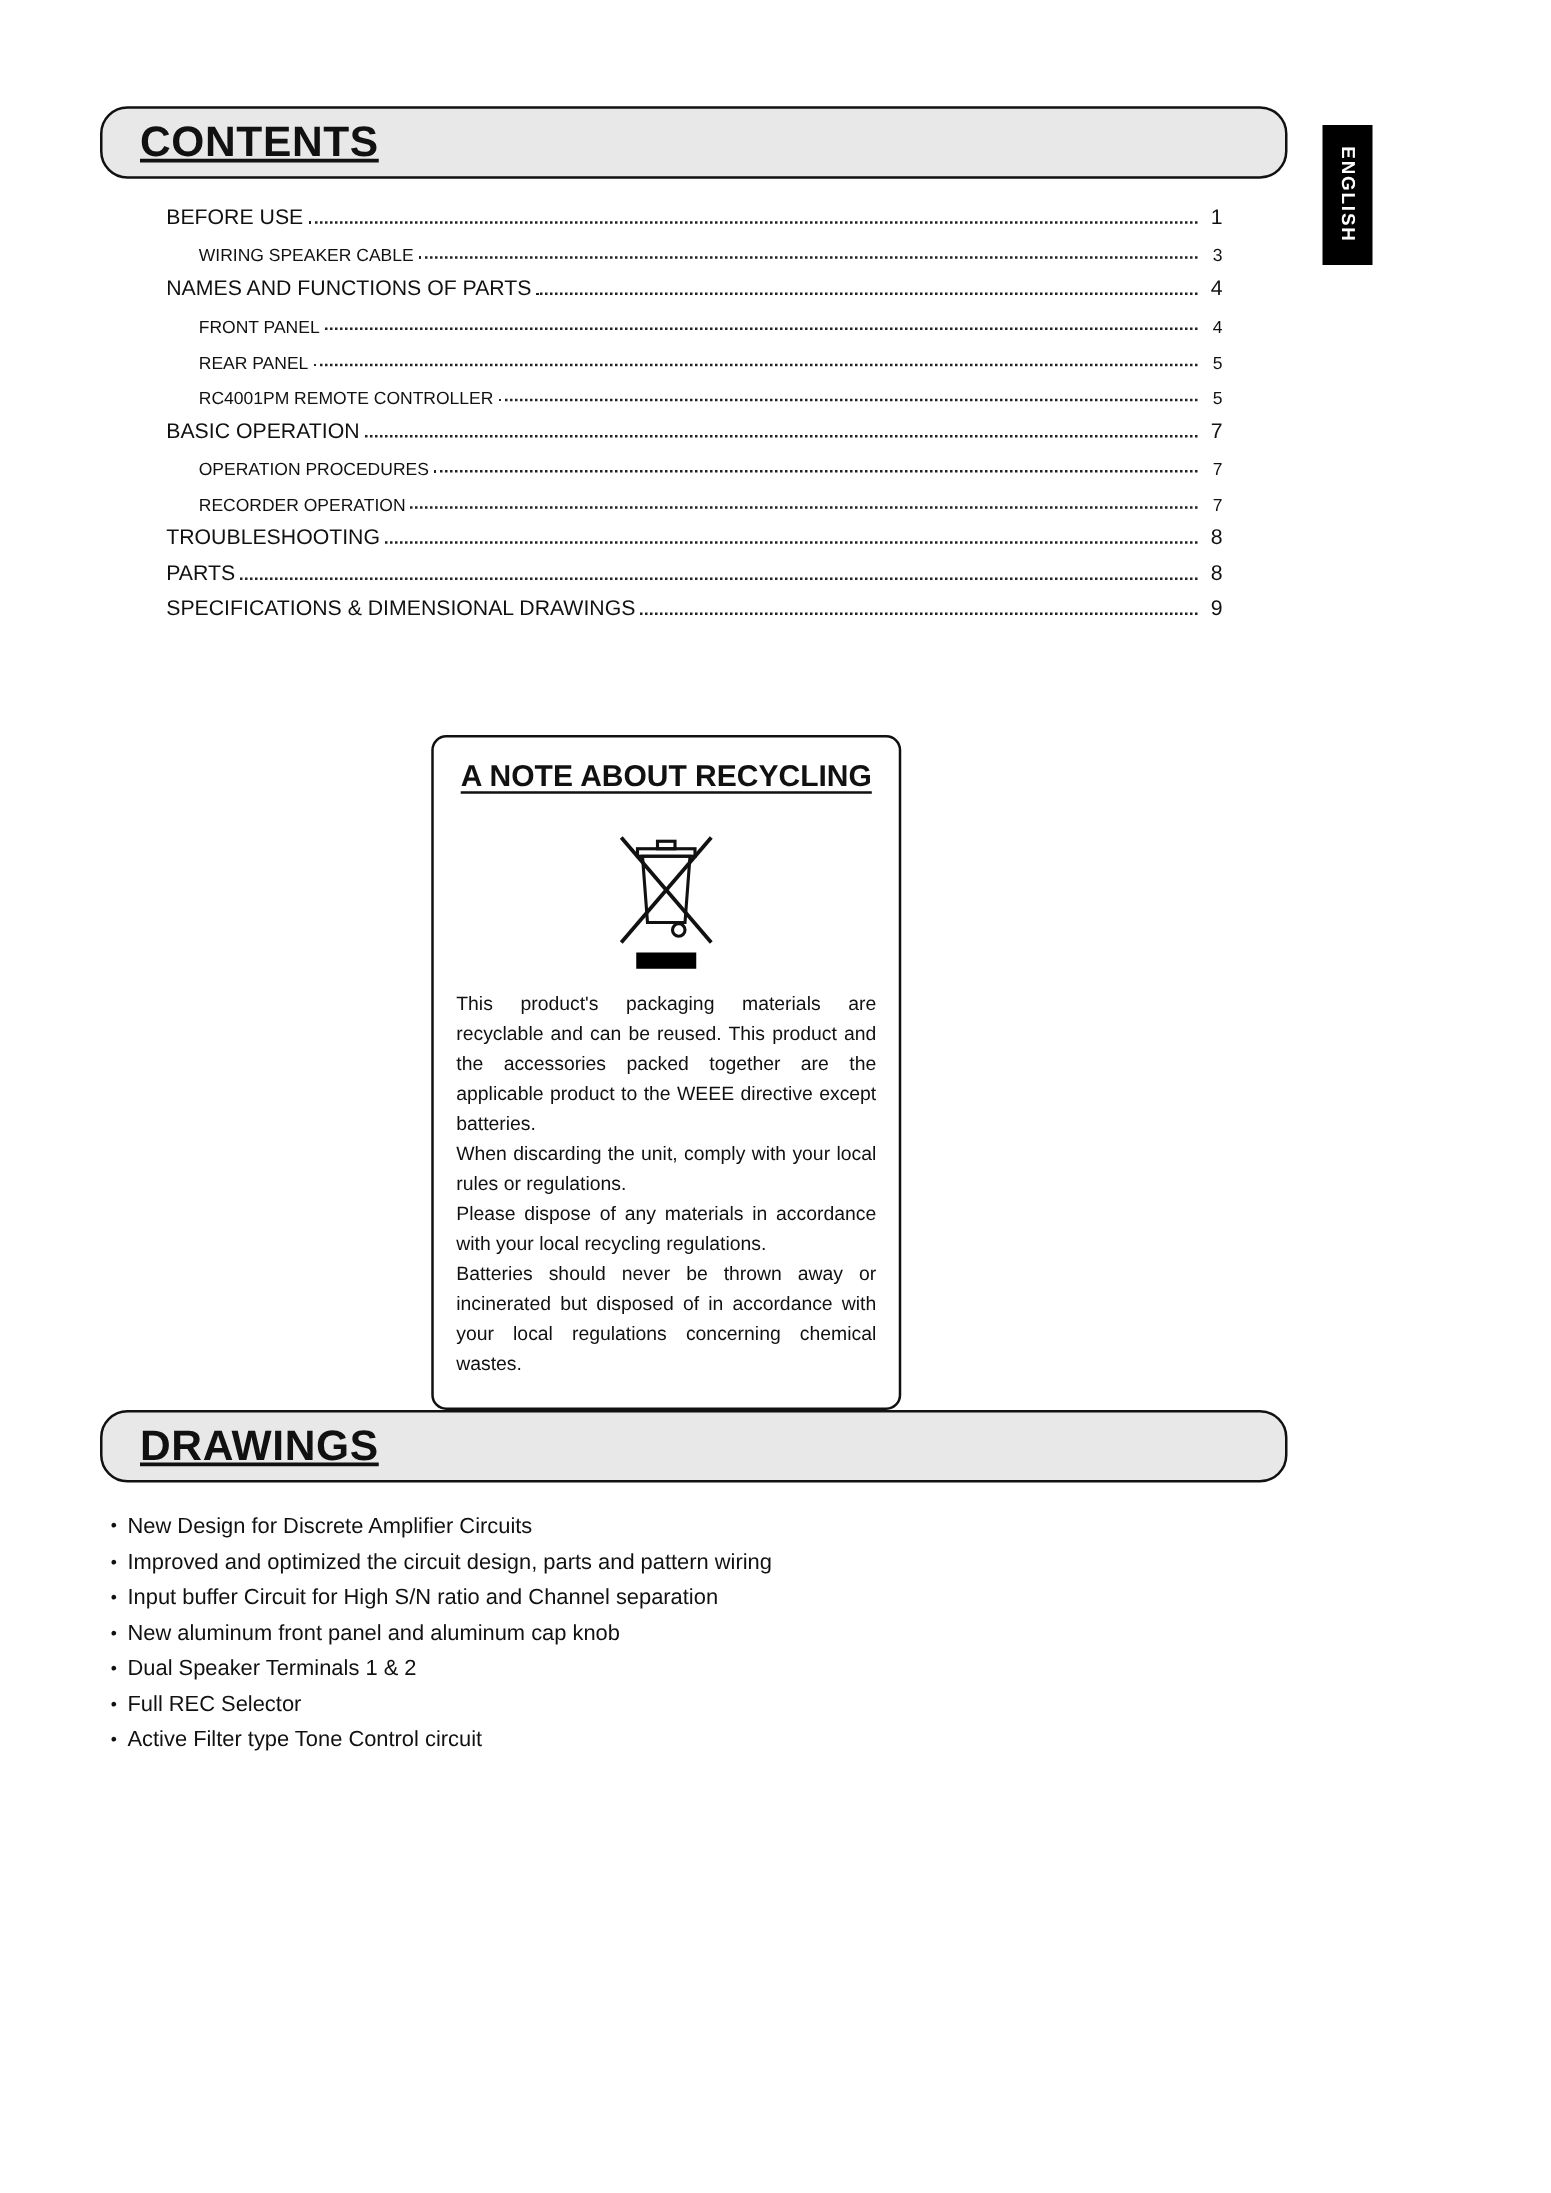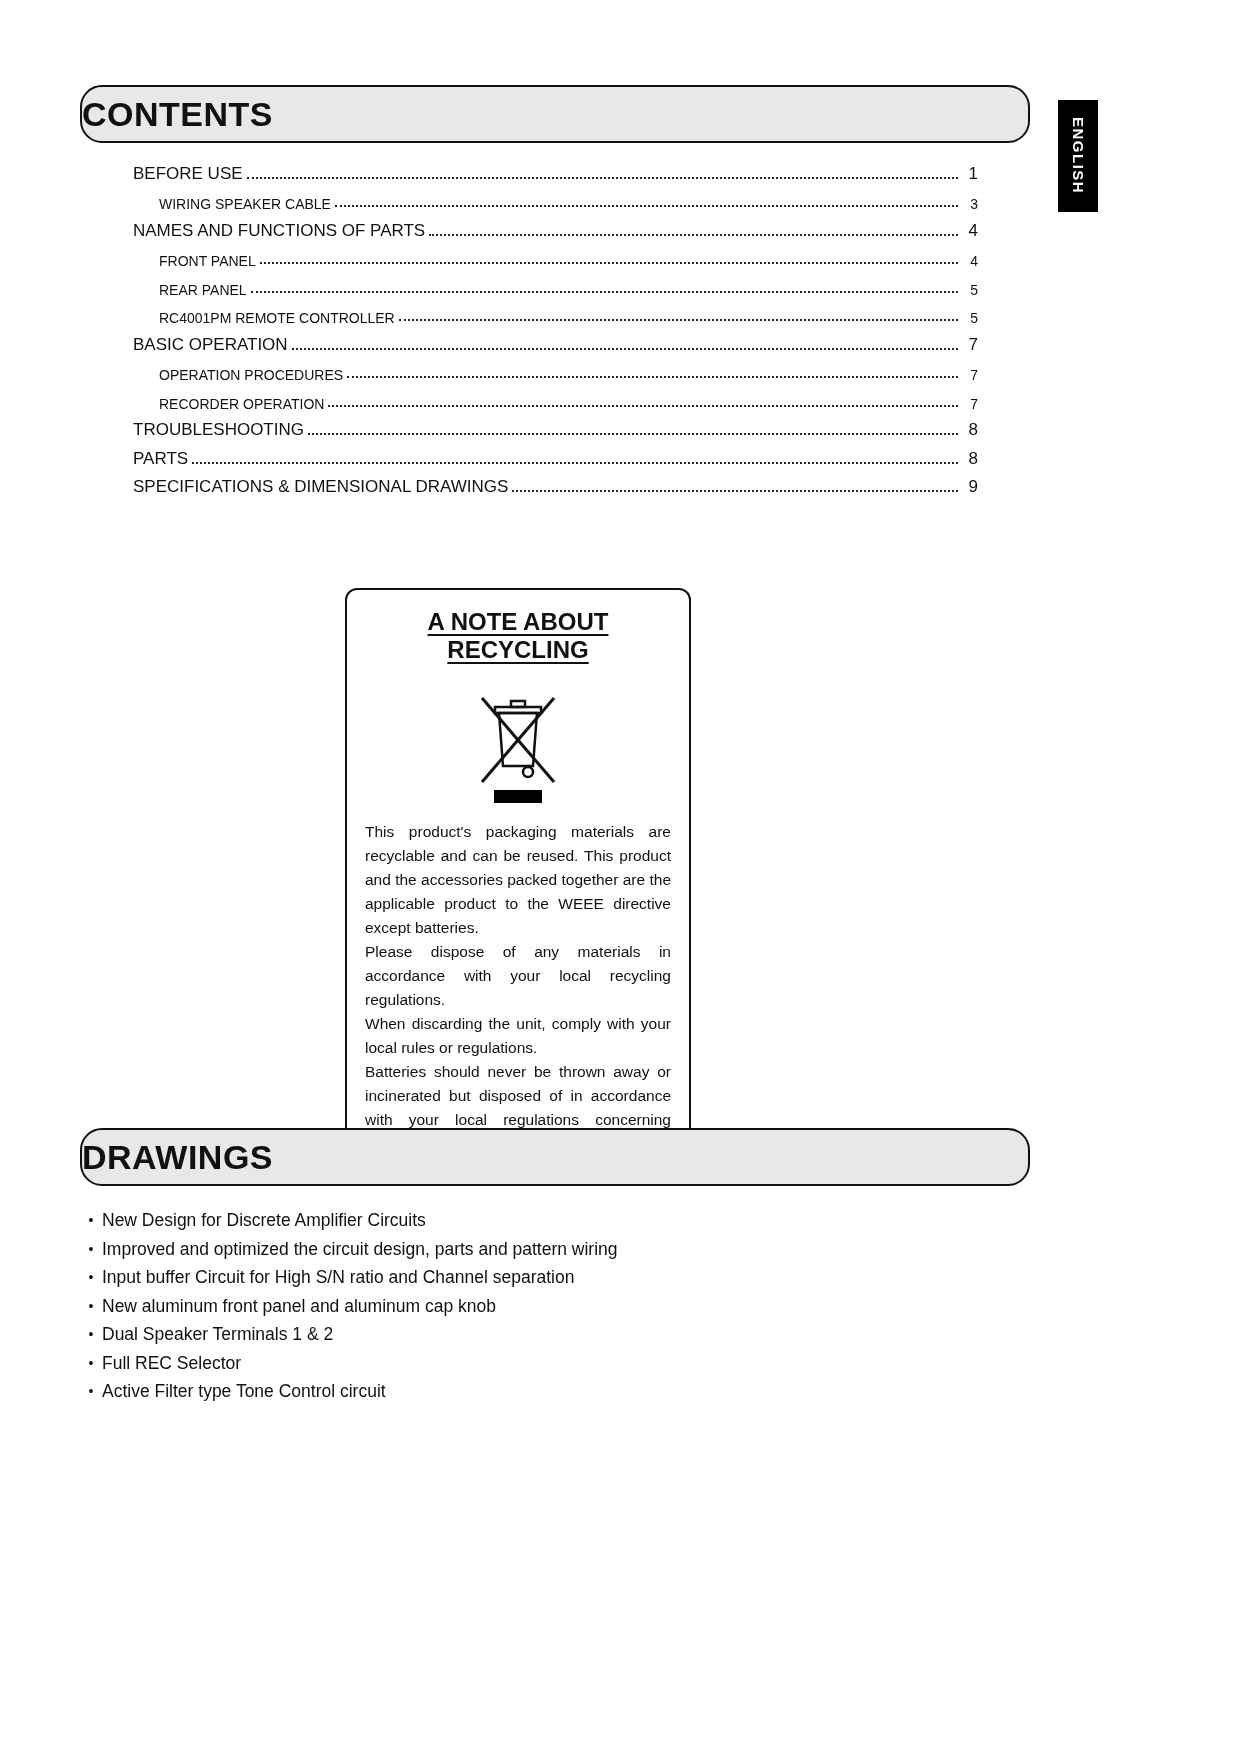--- a/index.html
+++ b/index.html
@@ -14,20 +14,22 @@
   }
 
   
   .header-box {
     position:absolute;
     left:80px; width:950px; height:58px;
     background:#e8e8e8;
     border:2px solid #111;
     border-radius:22px;
     display:flex; align-items:center;
+    padding-left:30px;
+    text-decoration:underline;
   }
   .header-box h1 {
     font-size:34px; font-weight:bold; letter-spacing:0.5px; color:#111;
   }
   #contents-box { top:85px; }
   #features-box { top:1128px; }
 
   
   .lang-tab {
     position:absolute;
@@ -60,21 +62,21 @@
   .toc-leader {
     flex:1;
     border-bottom:2px dotted #222;
     margin:0 6px 8px 4px;
   }
   .toc-page { white-space:nowrap; padding-bottom:3px; min-width:14px; text-align:right; }
 
   
   .recycle-box {
     position:absolute;
-    left:345px; top:588px; width:346px;
+    left:345px; top:588px; width:376px;
     border:2px solid #111;
     border-radius:12px;
     padding:18px 18px 22px 18px;
     background:#fff;
   }
   .recycle-title {
     text-align:center;
     font-size:24px; font-weight:bold;
     text-decoration:underline;
     text-underline-offset:4px;
@@ -195,22 +197,22 @@
         <circle cx="60" cy="94" r="5" fill="none" stroke="#111" stroke-width="2.5"></circle>
 
         <line x1="14" y1="20" x2="86" y2="104" stroke="#111" stroke-width="3"></line>
         <line x1="86" y1="20" x2="14" y2="104" stroke="#111" stroke-width="3"></line>
 
         <rect x="26" y="112" width="48" height="13" fill="#000"></rect>
       </svg>
     </div>
     <div class="recycle-paras">
         <p>This product's packaging materials are recyclable and can be reused. This product and the accessories packed together are the applicable product to the WEEE directive except batteries.</p>
+        <p>When discarding the unit, comply with your local rules or regulations.</p>
         <p>Please dispose of any materials in accordance with your local recycling regulations.</p>
-        <p>When discarding the unit, comply with your local rules or regulations.</p>
         <p>Batteries should never be thrown away or incinerated but disposed of in accordance with your local regulations concerning chemical wastes.</p>
       </div>
   </div>
 
   <div class="header-box" id="features-box">
     <h1>DRAWINGS</h1>
   </div>
 
   <div class="features-list">
       <div class="feature-row">

